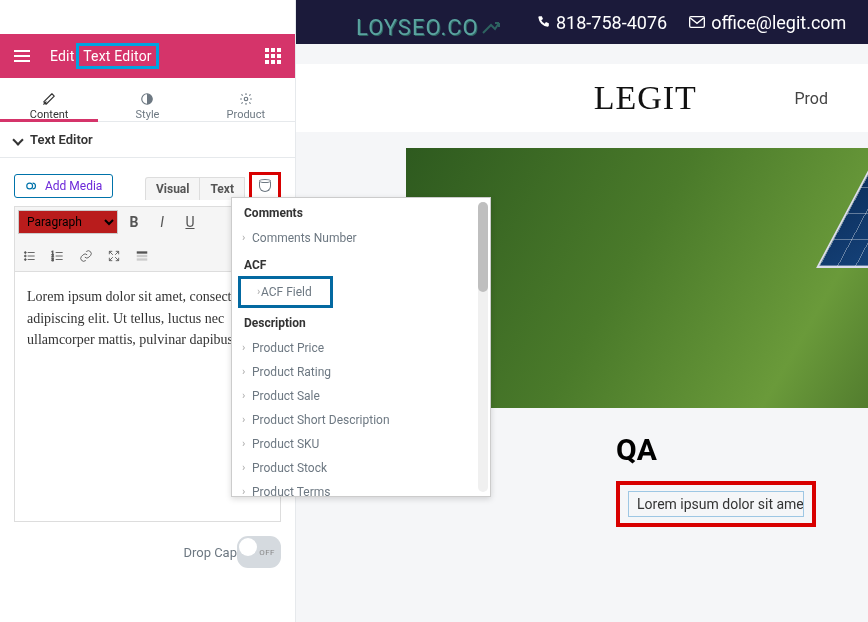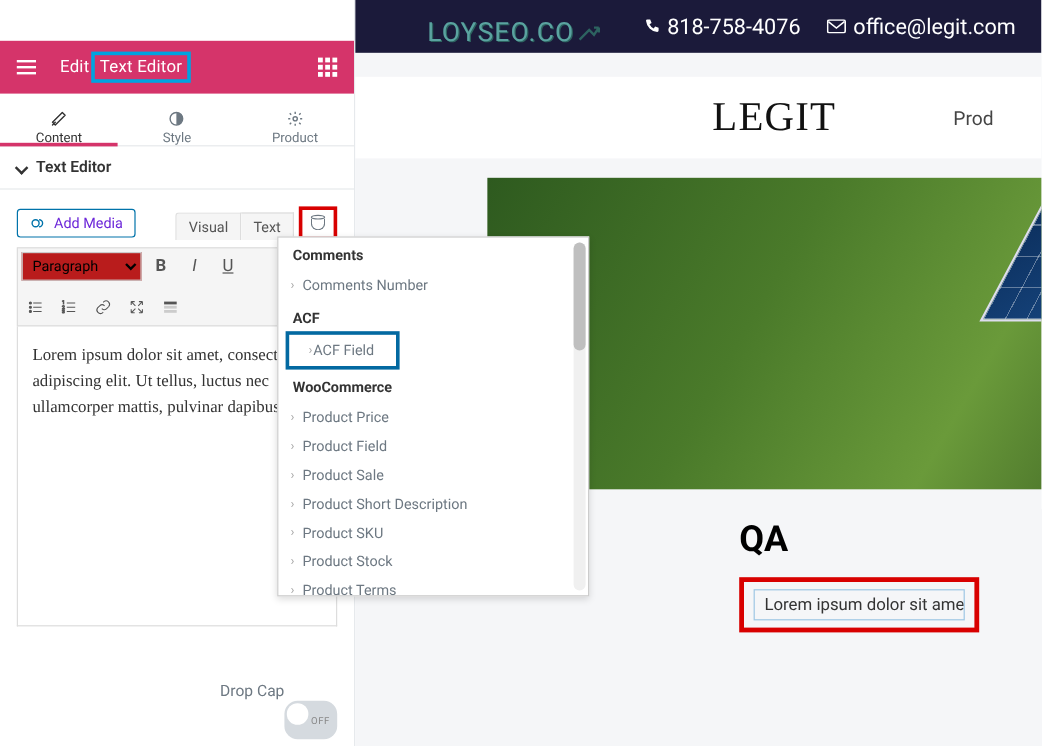--- a/index.html
+++ b/index.html
@@ -38,40 +38,40 @@
 
 
 .sidebar { width: 296px; height: 622px; float: left; border-right: 1px solid #e6e9ec; background: #fff; position: relative; }
 
 
 .editor-pane { padding: 14px; }
 .editor-toolbar-row { display: flex; align-items: center; justify-content: space-between; margin-bottom: 6px; }
 .add-media { background: #fff; border: 1px solid #0073aa; color: #6d28d9; font-size: 12px; padding: 4px 10px; border-radius: 3px; display: flex; align-items: center; gap: 6px; cursor: pointer; }
 .add-media .ic { width: 14px; height: 14px; display: inline-flex; align-items: center; justify-content: center; }
 .mode-tabs { display: flex; align-items: flex-end; }
-.mode-tab { font-size: 12px; padding: 4px 10px; background: #f5f5f5; border: 1px solid #ddd; border-bottom: none; cursor: pointer; color: #555; }
+.mode-tab { font-size: 12px; padding: 4px 10px; background: #f5f5f5; border: 1px solid #ddd; border-bottom: none; cursor: pointer; color: #555; font-weight: bold; }
 .mode-tab.visual { border-top-left-radius: 3px; }
 .mode-tab.text { border-left: none; }
 .db-btn { width: 32px; height: 28px; border: 3px solid #d80000; display: flex; align-items: center; justify-content: center; margin-left: 4px; cursor: pointer; }
 .db-icon { width: 12px; height: 14px; }
 .db-icon .top { width: 12px; height: 4px; border: 1.5px solid #6d7882; border-radius: 6px/2px; }
 .db-icon .body { width: 12px; height: 10px; border: 1.5px solid #6d7882; border-top: none; border-radius: 0 0 6px 6px; margin-top: -1px; }
 
 
 .wysiwyg-bar { border: 1px solid #ddd; background: #f5f5f5; display: flex; flex-wrap: wrap; align-items: center; padding: 3px; gap: 4px; }
 .wysiwyg-bar select { font-size: 12px; padding: 3px 4px; border: 1px solid #ccc; background: #b91c1c; width: 100px; }
 .tool-btn { width: 24px; height: 24px; display: flex; align-items: center; justify-content: center; color: #555; font-size: 14px; cursor: pointer; border-radius: 2px; }
 .tool-btn svg { width: 14px; height: 14px; stroke: #555; fill: none; stroke-width: 1.5; }
 
 
 .content-area { border: 1px solid #ddd; border-top: none; min-height: 250px; padding: 14px 12px; font-family: Georgia, serif; font-size: 14px; line-height: 1.55; color: #333; }
 
 
 .dropcap-row { display: flex; align-items: center; justify-content: flex-end; padding: 14px 0 0; color: #6d7882; font-size: 13px; }
-.toggle { width: 44px; height: 22px; background: #d5dadf; border-radius: 11px; position: relative; font-size: 8px; color: #888; display: flex; align-items: center; padding: 16px 6px; margin-top: 48px; }
+.toggle { width: 44px; height: 22px; background: #d5dadf; border-radius: 11px; position: relative; font-size: 8px; color: #888; display: flex; align-items: center; padding: 16px 6px; }
 .toggle .knob { position: absolute; left: 2px; top: 2px; width: 18px; height: 18px; background: #fff; border-radius: 50%; }
 .toggle .lbl { margin-left: auto; font-size: 8px; letter-spacing: .5px; }
 
 
 .dyn-menu { position: absolute; left: 231px; top: 197px; width: 260px; background: #fff; border: 1px solid #ccc; box-shadow: 0 2px 6px rgba(0,0,0,.15); z-index: 20; max-height: 300px; overflow-y: hidden; }
 .dyn-menu .sb { position: absolute; right: 2px; top: 4px; bottom: 4px; width: 10px; background: #f0f0f0; border-radius: 5px; }
 .dyn-menu .sb .thumb { position: absolute; left: 0; top: 0; width: 10px; height: 90px; background: #bfbfbf; border-radius: 5px; }
 .dyn-cat { font-size: 12px; font-weight: 700; padding: 8px 12px 6px; color: #333; }
 .dyn-item { font-size: 12px; color: #6d7882; padding: 5px 12px 5px 20px; cursor: pointer; position: relative; }
 .dyn-item::before { content: '›'; position: absolute; left: 10px; color: #aaa; font-size: 11px; }
@@ -253,23 +253,23 @@
         <div class="thumb"></div>
       </div>
     <div class="dyn-cat">Comments</div>
     <div class="dyn-item">Comments Number</div>
     <div class="dyn-cat">ACF</div>
     <div class="acf-row">
       <div class="acf-highlight" style="display:flex;align-items:center;">
         <div class="dyn-item" style="padding:3px 8px 3px 14px">ACF Field</div>
       </div>
     </div>
-    <div class="dyn-cat">WooCommerce</div>
+    <div class="dyn-cat">Description</div>
     <div class="dyn-item">Product Price</div>
-    <div class="dyn-item">Product Field</div>
+    <div class="dyn-item">Product Rating</div>
     <div class="dyn-item">Product Sale</div>
     <div class="dyn-item">Product Short Description</div>
     <div class="dyn-item">Product SKU</div>
     <div class="dyn-item">Product Stock</div>
     <div class="dyn-item">Product Terms</div>
   </div>
 
 </div>
 
 <div class="watermark">

